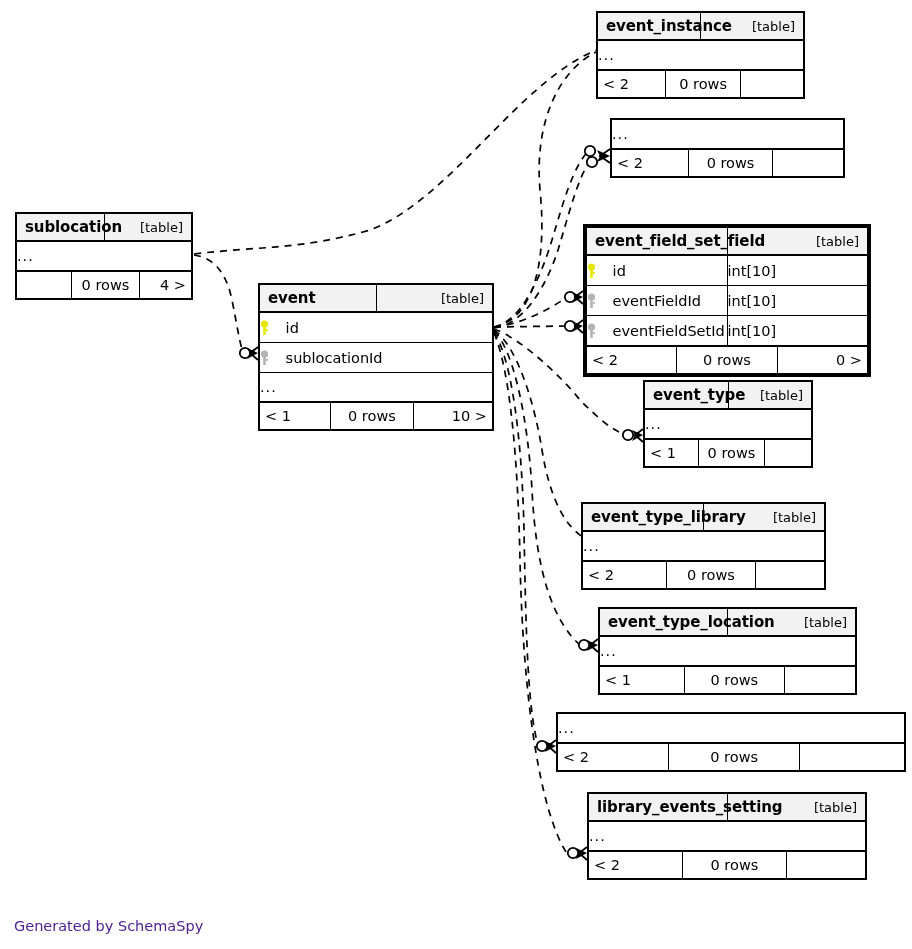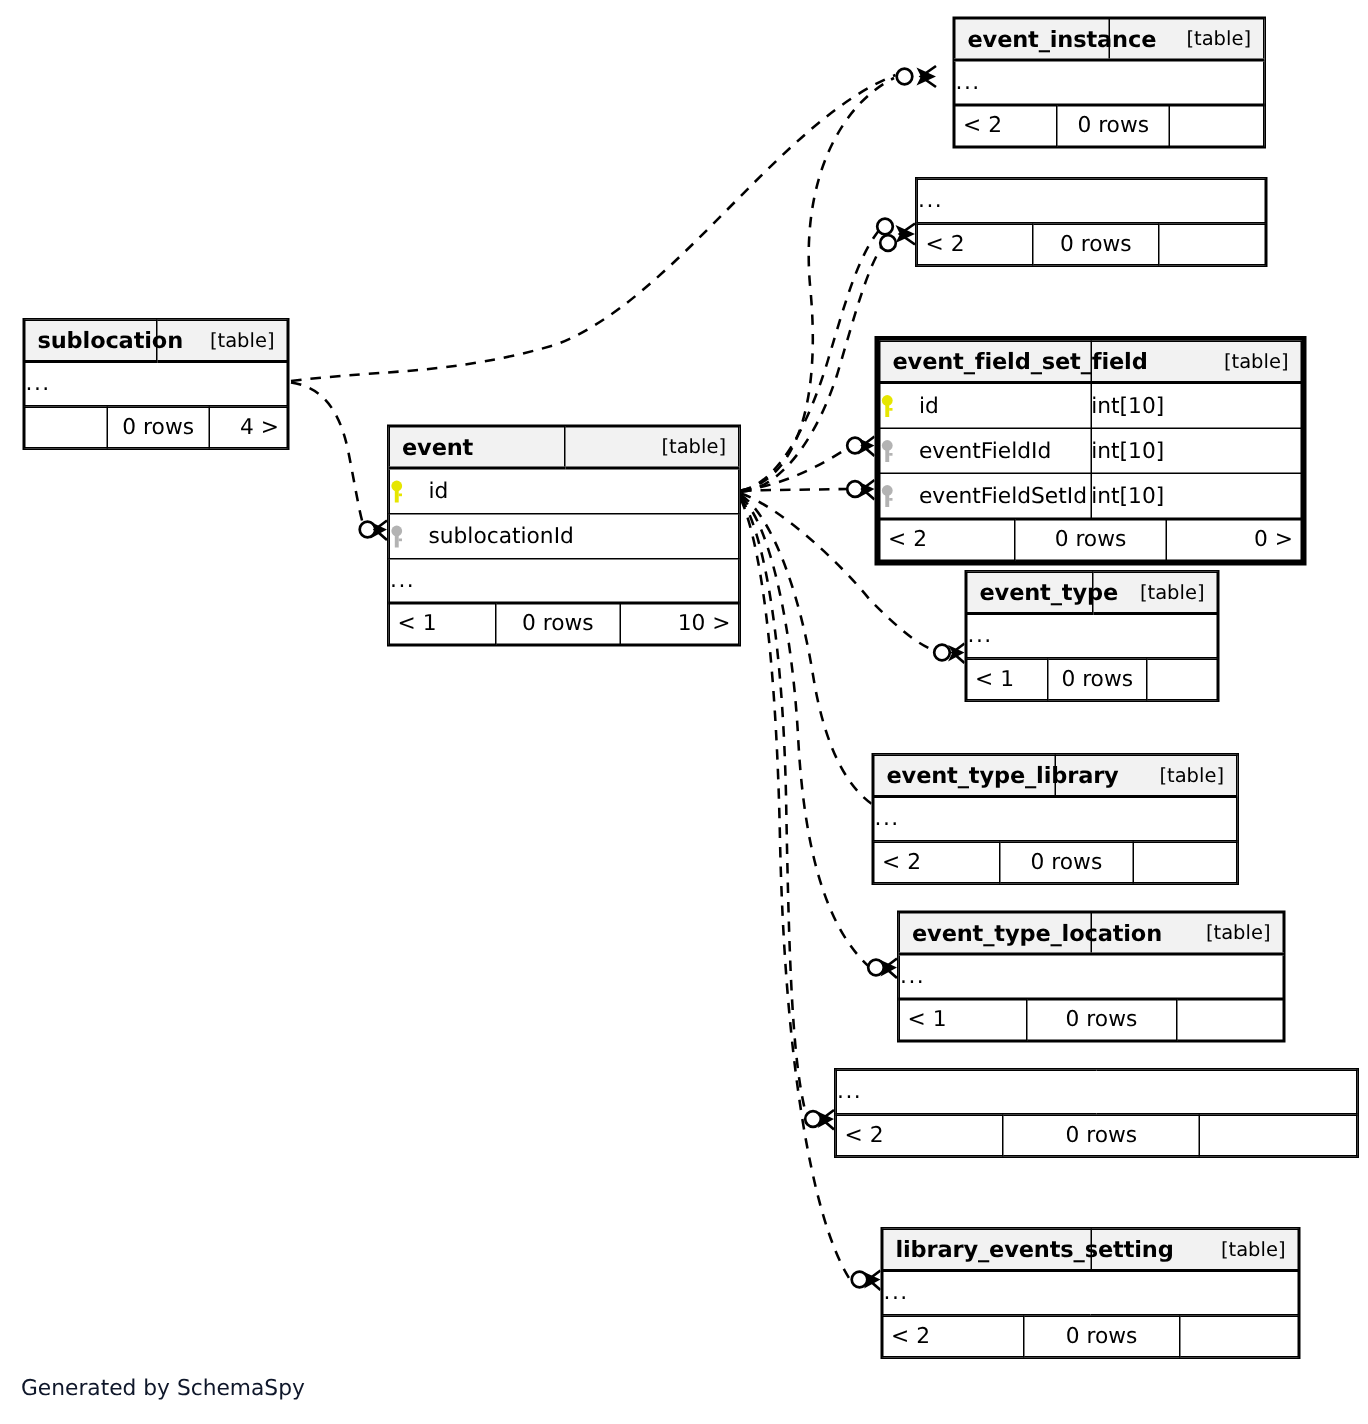--- a/index.html
+++ b/index.html
@@ -107,21 +107,21 @@
     padding: 0 5px;
   }
   .foot .f-left { text-align: left; }
   .foot .f-mid  { text-align: center; }
   .foot .f-right{ text-align: right; }
   .credit {
     position: absolute;
     left: 14px;
     top: 918px;
     font-size: 14.5px;
-    color: #0f172a;
+    color: #4c1d95;
     white-space: nowrap;
   }
   svg.keyicon { display: block; }
 </style>
 </head>
 <body>
 
 <div id="canvas">
 
   <svg id="edges" viewBox="0 0 912 949" xmlns="http://www.w3.org/2000/svg">
@@ -190,21 +190,21 @@
       <circle cx="573" cy="853" r="5.2" fill="#ffffff" stroke="#000000" stroke-width="1.8"></circle>
       <polygon points="587,853 576,848 579,853 576,859" fill="#000000"></polygon>
       <polyline points="587,847 579,853 587,860" fill="none" stroke="#000000" stroke-width="1.8"></polyline>
 
       <circle cx="245" cy="353" r="5.2" fill="#ffffff" stroke="#000000" stroke-width="1.8"></circle>
       <polygon points="258,353 247,348 250,353 247,359" fill="#000000"></polygon>
       <polyline points="258,347 250,353 258,360" fill="none" stroke="#000000" stroke-width="1.8"></polyline>
     </g>
   </svg>
 
-  <div class="table-node" style="left:635px; top:11px; width:209px;">
+  <div class="table-node" style="left:596px; top:11px; width:209px;">
     <table class="tbl">
       <tbody>
           <tr class="hdr">
         <td class="tname">event_instance</td>
         <td class="ttag">[table]</td>
       </tr>
       <tr>
         <td class="ellipsis-cell" colspan="2">...</td>
       </tr>
     </tbody>
@@ -379,21 +379,21 @@
       <tbody>
           <tr class="foot">
         <td class="f-left" style="width:32%">&lt; 2</td>
         <td class="f-mid" style="width:38%">0 rows</td>
         <td class="f-right" style="width:30%"></td>
       </tr>
     </tbody>
       </table>
   </div>
 
-  <div class="table-node" style="left:587px; top:818px; width:280px;">
+  <div class="table-node" style="left:587px; top:792px; width:280px;">
     <table class="tbl">
       <tbody>
           <tr class="hdr">
         <td class="tname">library_events_setting</td>
         <td class="ttag">[table]</td>
       </tr>
       <tr>
         <td class="ellipsis-cell" colspan="2">...</td>
       </tr>
     </tbody>

